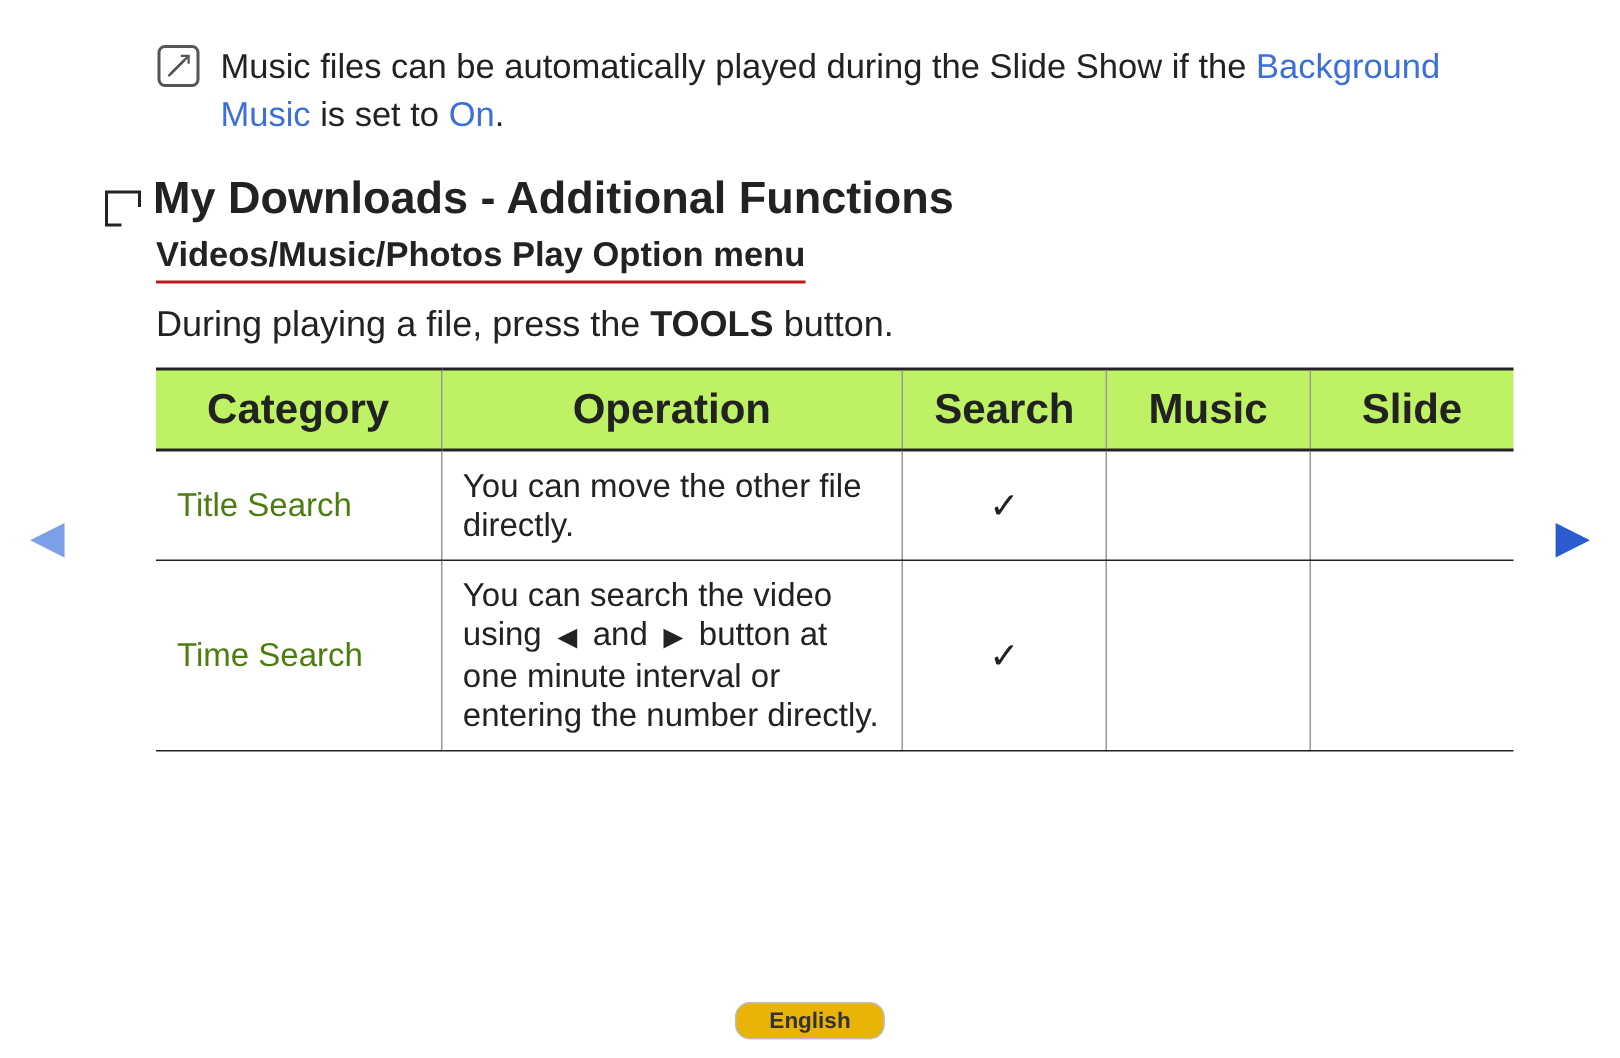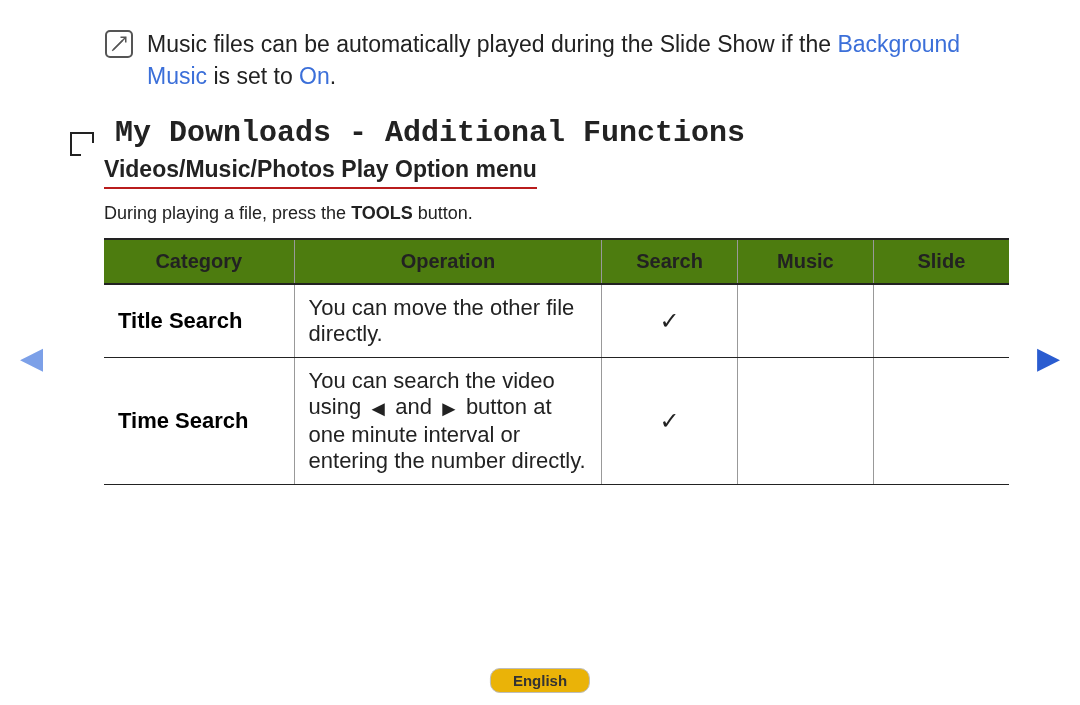--- a/index.html
+++ b/index.html
@@ -35,24 +35,23 @@
       margin-top: 2px;
     }
     .note-icon svg { display:block; }
     .note-text {
       font-size: 23px;
       line-height: 1.4;
     }
     .inline-link { color: #3b6fd9; }
     .section-row {
       display: flex;
-      align-items: flex-end;
-      gap: 21px;
+      align-items: center;
+      gap: 8px;
       margin-left: 10px;
-      font-family: Liberation Mono, monospace;
     }
     .section-bullet {
       width: 24px;
       height: 24px;
       border: 2.5px solid #222;
       margin-top: 6px;
       position: relative;
       flex-shrink: 0;
     }
     .section-bullet::after {
@@ -71,34 +70,34 @@
     }
     .section-sub {
       font-size: 23px;
       font-weight: bold;
       border-bottom: 2px solid #b91c1c;
       display: inline-block;
       padding-bottom: 4px;
       margin-bottom: 14px;
     }
     .body-line {
-      font-size: 18px;
+      font-size: 24px;
       margin-bottom: 14px;
     }
     .bold { font-weight: bold; }
     .content-block { margin-left: 44px; }
 
     table.opt {
       border-collapse: collapse;
       width: 100%;
       table-layout: fixed;
     }
     table.opt th {
-      background: #4d7c0f;
-      font-size: 20px;
+      background: #bef264;
+      font-size: 28px;
       font-weight: bold;
       padding: 10px 8px;
       border-top: 2px solid #222;
       border-bottom: 2px solid #222;
       border-left: 1px solid #999;
       border-right: 1px solid #999;
     }
     table.opt th:first-child { border-left: none; }
     table.opt th:last-child { border-right: none; }
     table.opt td {
@@ -106,22 +105,22 @@
       padding: 10px 14px;
       border-bottom: 1.5px solid #222;
       border-left: 1px solid #999;
       border-right: 1px solid #999;
       vertical-align: middle;
       text-align: left;
     }
     table.opt td:first-child { border-left: none; }
     table.opt td:last-child { border-right: none; }
     table.opt .cat {
-      color: #000000;
-      font-weight: bold;
+      color: #4d7c0f;
+      font-weight: normal;
     }
     table.opt .check { text-align: center; font-size: 24px; }
 
     .nav-left, .nav-right {
       position: absolute;
       top: 340px;
       font-size: 30px;
       cursor: pointer;
       user-select: none;
     }

